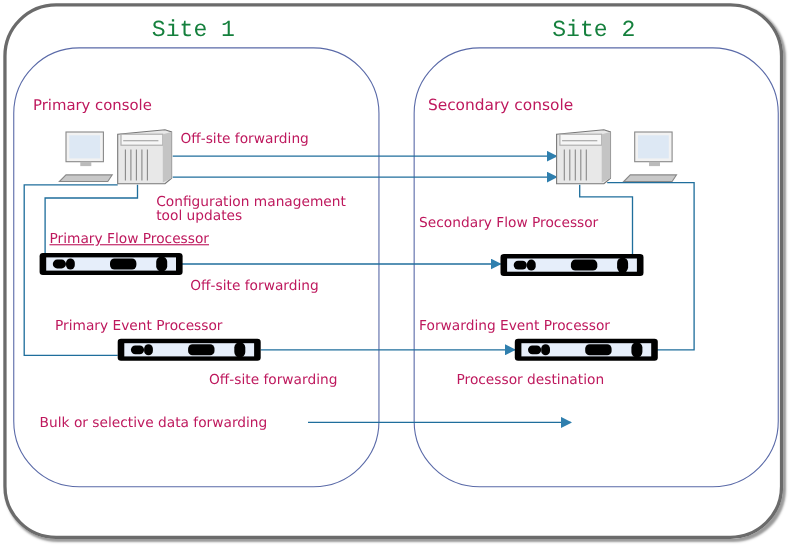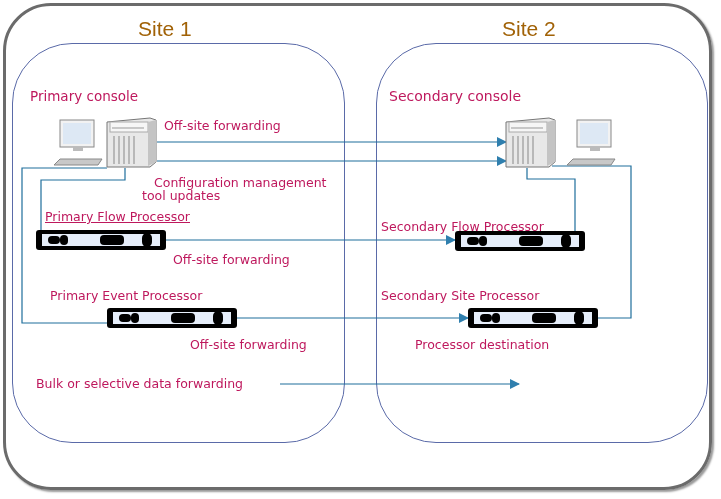--- a/index.html
+++ b/index.html
@@ -1,21 +1,21 @@
 <!DOCTYPE html>
 <html><head>
 <meta charset="utf-8">
 <style>
   html, body { margin:0; padding:0; background:#ffffff; }
   body { width:721px; height:499px; position:relative; overflow:hidden; font-family:"DejaVu Sans", "Liberation Sans", sans-serif; }
   .outer { position:absolute; left:3px; top:3px; width:709px; height:487px; border:3px solid #6b6b6b; border-radius:48px; box-shadow:2px 2px 2px #9a9a9a; box-sizing:border-box; }
   .site { position:absolute; border:1px solid #5a6aa8; border-radius:60px; box-sizing:border-box; }
   .site1 { left:12px; top:43px; width:333px; height:400px; }
   .site2 { left:376px; top:43px; width:332px; height:400px; }
-  .site-title { position:absolute; font-size:21px; color:#a16207; font-family:Liberation Sans, sans-serif; }
+  .site-title { position:absolute; font-size:21px; color:#15803d; font-family:Liberation Mono, monospace; }
   .lbl { position:absolute; font-size:12.5px; color:#be185d; white-space:nowrap; line-height:14px; }
   svg.wires { position:absolute; left:0; top:0; }
   .appliance { position:absolute; width:130px; height:20px; background:#000; border-radius:3px; }
   .appliance .inner { position:absolute; left:6px; top:4px; right:6px; bottom:4px; background:#e6eefa; }
   .appliance .b { position:absolute; background:#000; border-radius:4px; }
 </style>
 </head>
 <body>
 
 <div class="outer"></div>
@@ -117,24 +117,24 @@
 <div class="appliance" style="left:468px; top:308px;">
   <div class="inner"></div>
   <div class="b" style="left:12px; top:6px; width:12px; height:8px;"></div>
   <div class="b" style="left:24px; top:5px; width:8px; height:10px;"></div>
   <div class="b" style="left:64px; top:5px; width:24px; height:10px;"></div>
   <div class="b" style="left:106px; top:3px; width:10px; height:14px; border-radius:6px;"></div>
 </div>
 
 <div class="lbl" style="left:30px; top:89px; font-size:13.5px;">Primary console</div>
 <div class="lbl" style="left:164px; top:119px;">Off-site forwarding</div>
-<div class="lbl" style="left:142px; top:176px;margin-left:12px;">Configuration management</div>
+<div class="lbl" style="left:142px; top:176px;">Configuration management</div>
 <div class="lbl" style="left:142px; top:189px;">tool updates</div>
 <div class="lbl" style="left:45px; top:210px;text-decoration:underline;">Primary Flow Processor</div>
 <div class="lbl" style="left:173px; top:253px;">Off-site forwarding</div>
 <div class="lbl" style="left:50px; top:289px;">Primary Event Processor</div>
 <div class="lbl" style="left:190px; top:338px;">Off-site forwarding</div>
 <div class="lbl" style="left:36px; top:377px;text-align:right;">Bulk or selective data forwarding</div>
 
 <div class="lbl" style="left:389px; top:89px; font-size:14px;">Secondary console</div>
-<div class="lbl" style="left:381px; top:220px;">Secondary Flow Processor</div>
-<div class="lbl" style="left:381px; top:289px;">Secondary Site Processor</div>
+<div class="lbl" style="left:381px; top:195px;">Secondary Flow Processor</div>
+<div class="lbl" style="left:381px; top:289px;">Forwarding Event Processor</div>
 <div class="lbl" style="left:415px; top:338px;">Processor destination</div>
 
 </body></html>

